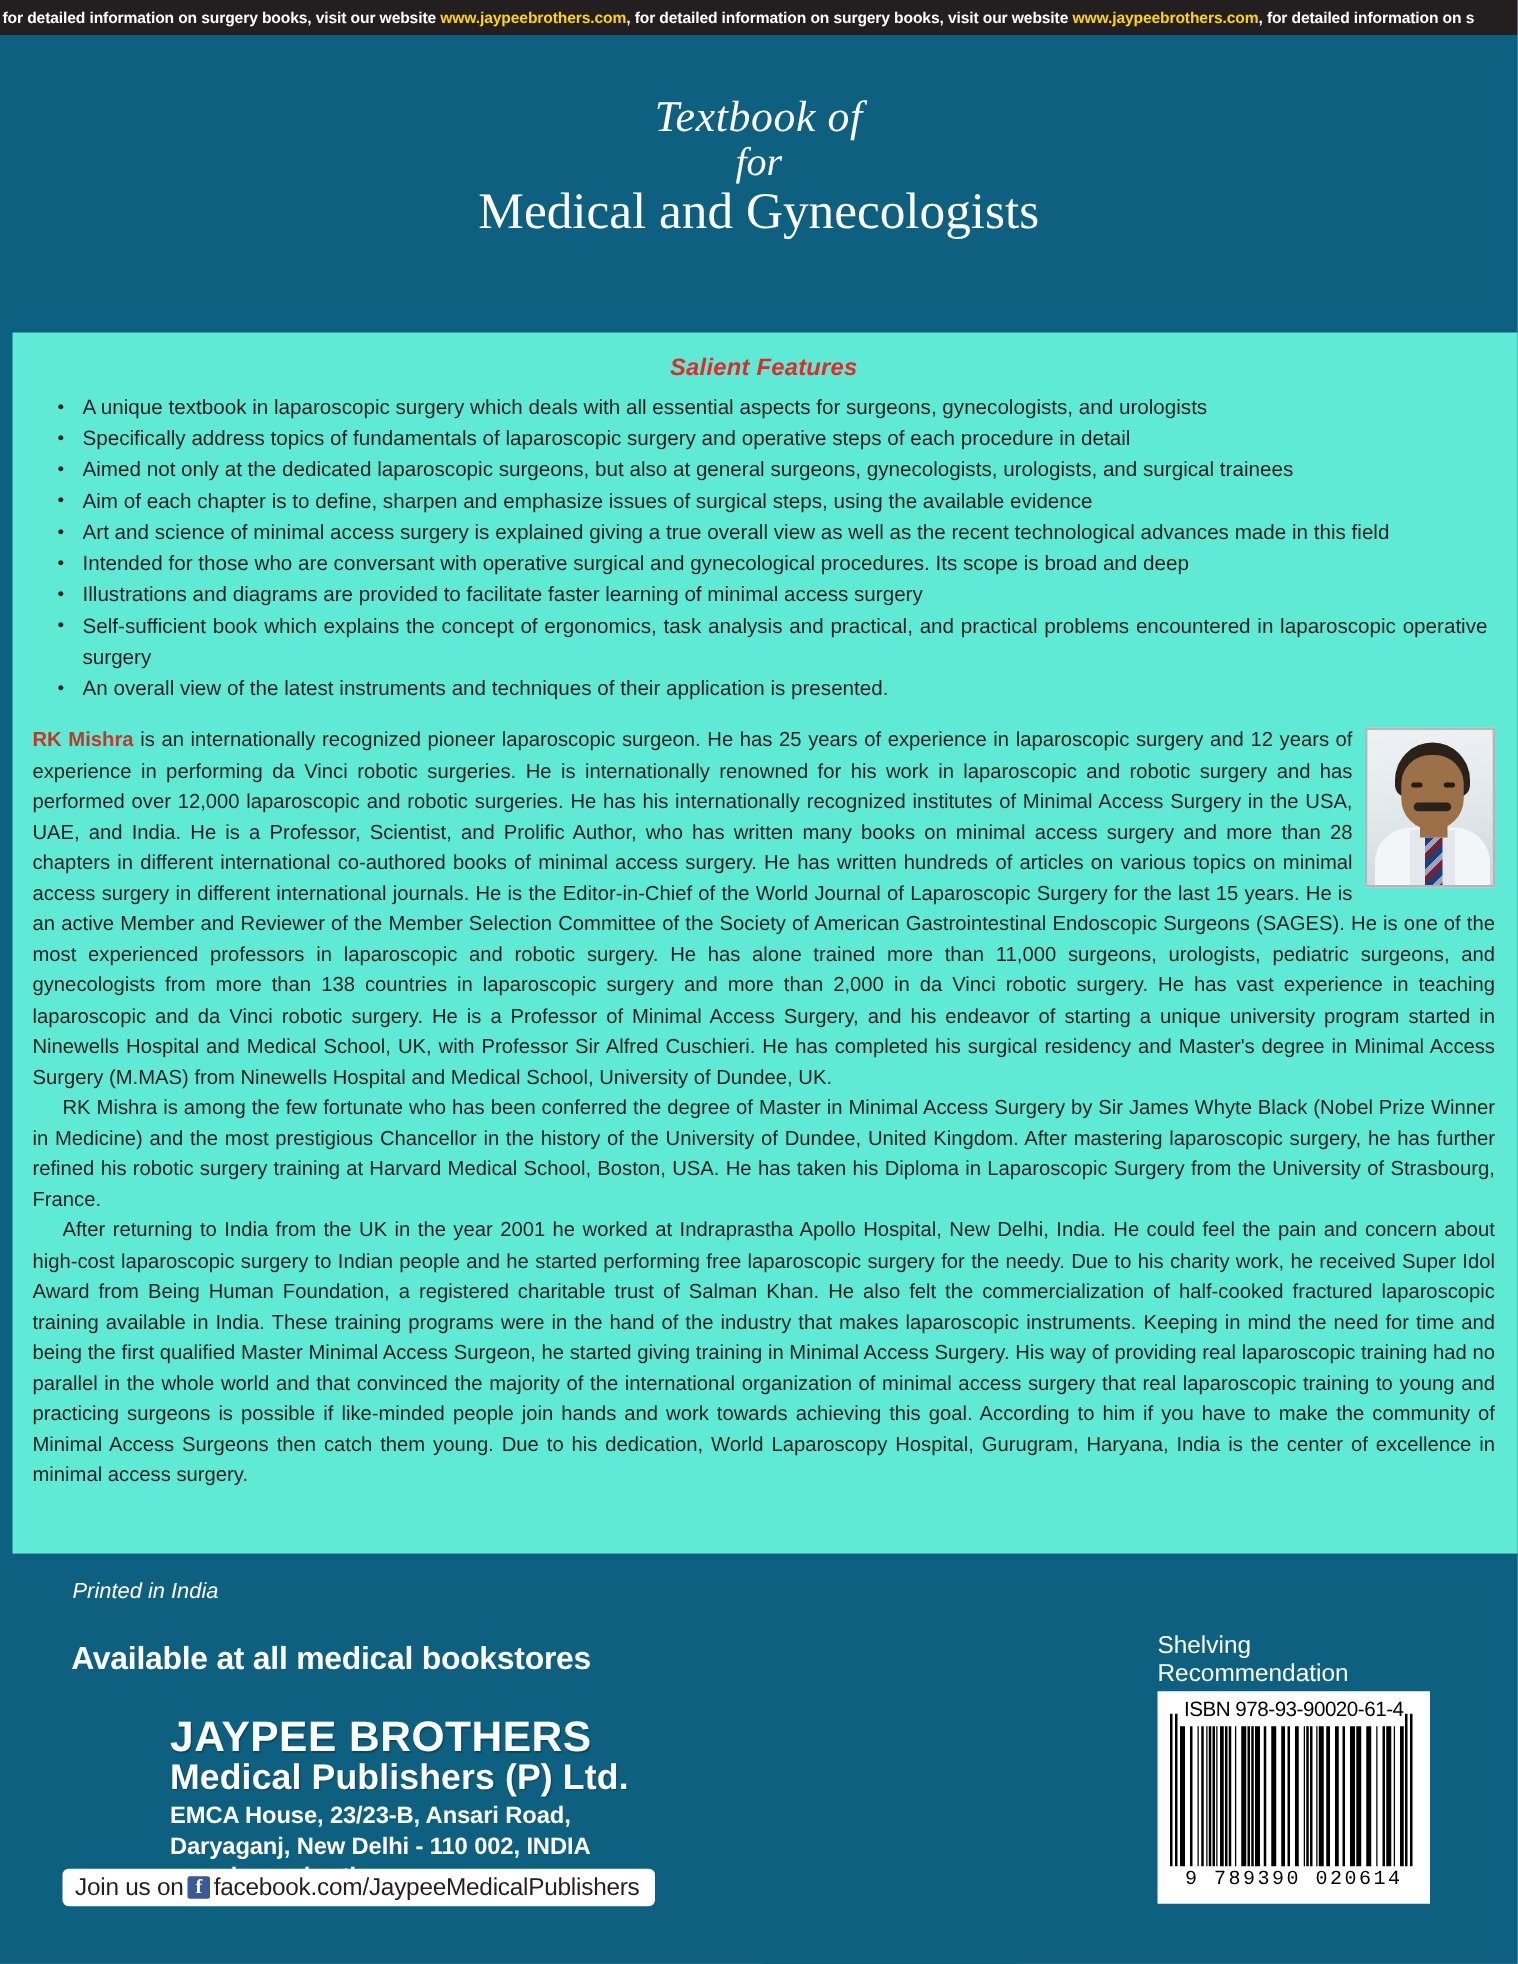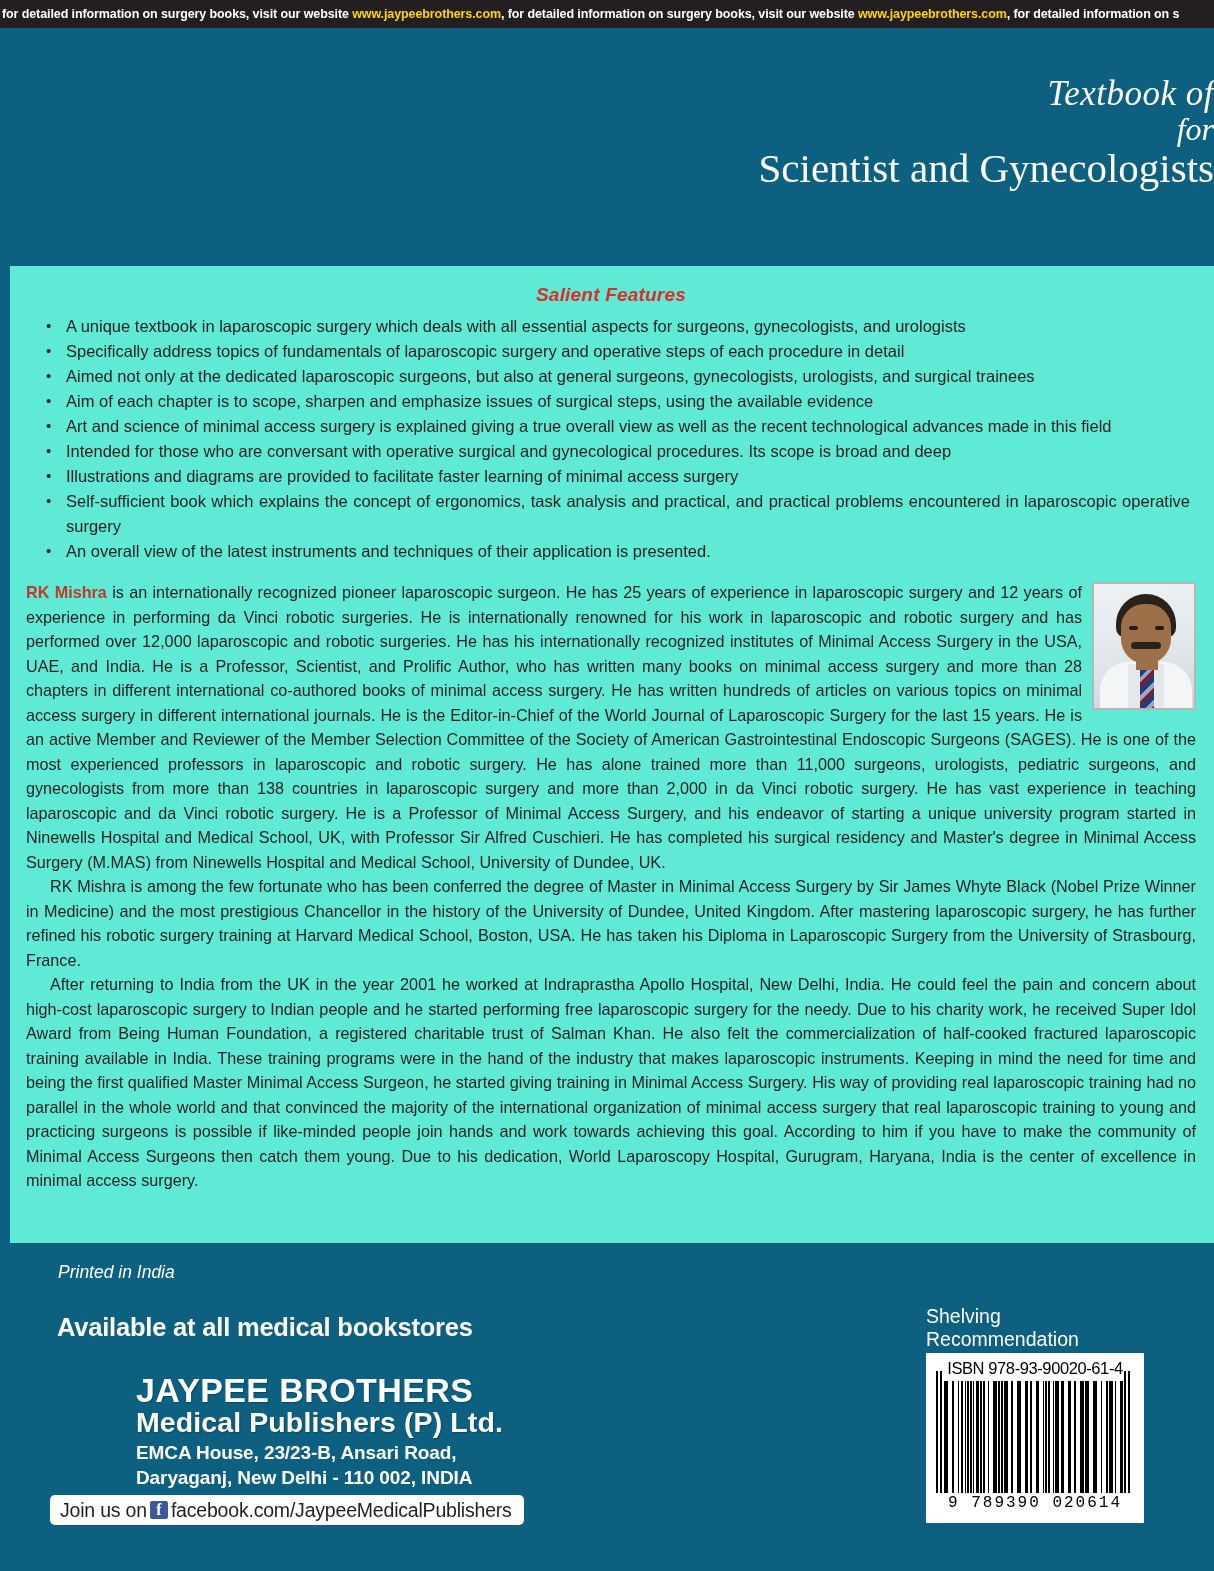--- a/index.html
+++ b/index.html
@@ -32,21 +32,21 @@
   .top-strip .url { color: #ffd400; font-weight: 700; }
 
   
   .cover-head {
     position: absolute;
     top: 28px; left: 0;
     width: 1214px;
     height: 238px;
     background: #0d6080;
     color: #ffffff;
-    text-align: right;
+    text-align: center;
     font-family: "Liberation Serif", serif;
   }
   .title-pre {
     font-style: italic;
     font-size: 35px;
     margin-top: 48px;
     line-height: 1;
     letter-spacing: 0.5px;
   }
   .title-main {
@@ -310,32 +310,32 @@
 </head>
 <body>
 
 <div class="top-strip">
   <span class="seg">for detailed information on surgery books, visit our website </span><span class="url">www.jaypeebrothers.com</span><span>, </span><span>for detailed information on surgery books, visit our website </span><span class="url">www.jaypeebrothers.com</span><span>, </span><span>for detailed information on s</span>
 </div>
 
 <div class="cover-head">
   <div class="title-pre">Textbook of</div>
   <div class="title-for">for</div>
-  <div class="title-sub">Scientist and Gynecologists</div>
+  <div class="title-sub">Medical and Gynecologists</div>
 </div>
 
 <div class="panel">
 
   <div class="salient-title">Salient Features</div>
 
   <ul class="features">
     <li>A unique textbook in laparoscopic surgery which deals with all essential aspects for surgeons, gynecologists, and urologists</li>
     <li>Specifically address topics of fundamentals of laparoscopic surgery and operative steps of each procedure in detail</li>
     <li>Aimed not only at the dedicated laparoscopic surgeons, but also at general surgeons, gynecologists, urologists, and surgical trainees</li>
-    <li>Aim of each chapter is to scope, sharpen and emphasize issues of surgical steps, using the available evidence</li>
+    <li>Aim of each chapter is to define, sharpen and emphasize issues of surgical steps, using the available evidence</li>
     <li>Art and science of minimal access surgery is explained giving a true overall view as well as the recent technological advances made in this field</li>
     <li>Intended for those who are conversant with operative surgical and gynecological procedures. Its scope is broad and deep</li>
     <li>Illustrations and diagrams are provided to facilitate faster learning of minimal access surgery</li>
     <li>Self-sufficient book which explains the concept of ergonomics, task analysis and practical, and practical problems encountered in laparoscopic operative surgery</li>
     <li>An overall view of the latest instruments and techniques of their application is presented.</li>
   </ul>
 
   <div class="bio">
     <div class="author-photo">
       <div class="ph-bg"></div>

